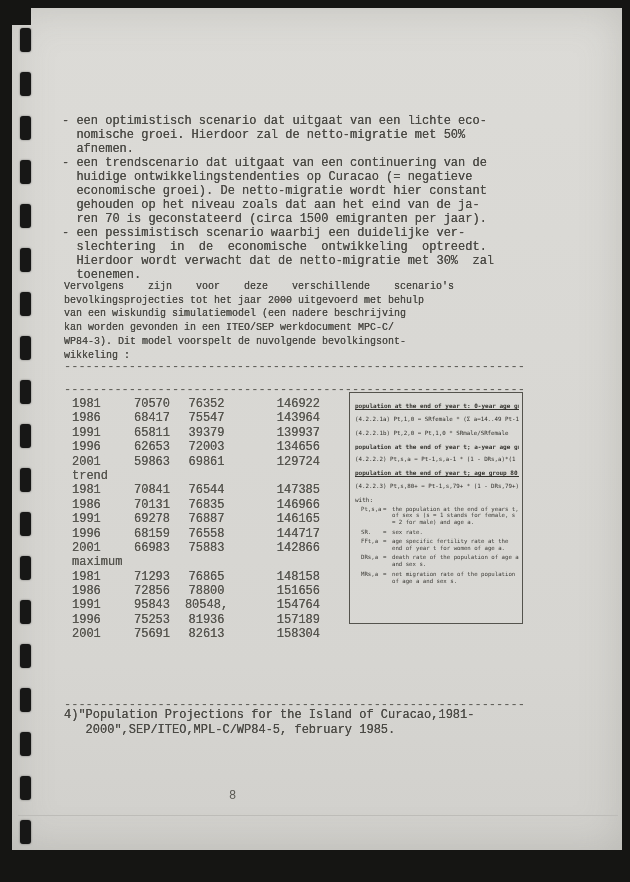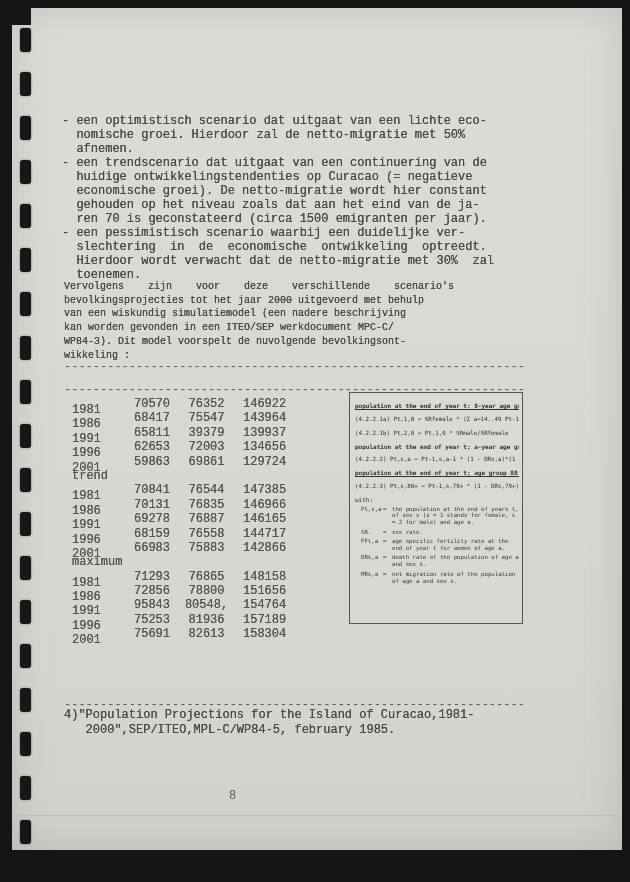--- a/index.html
+++ b/index.html
@@ -22,24 +22,24 @@
   .sep{position:absolute;white-space:pre;overflow:hidden;font-size:12px;color:#5a5953;height:13px;}
   .sep1{left:52px;top:352px;width:462px;}
   .sep2{left:52px;top:375px;width:462px;}
   .sep3{left:52px;top:690px;width:472px;}
   .thead{position:absolute;left:0;top:361px;width:100%;height:14px;font-size:12px;color:#55544e;text-shadow:0 0 0.5px #55544e;}
   .thead .h{position:absolute;white-space:pre;}
   .h-m{left:141px;} .h-v{left:191px;} .h-t{left:263px;}
   .ptable{position:absolute;left:60px;top:389px;font-size:12px;line-height:14.4px;color:#56554f;text-shadow:0 0 0.5px #56554f;}
   .t-row{display:flex;height:14.4px;white-space:pre;}
   .t-sec{width:250px;}
-  .t-year{width:62px;margin-top:6px;}
+  .t-year{width:62px;}
   .t-m{width:36px;text-align:right;}
   .t-v{width:73px;text-align:center;}
-  .t-t{width:77px;text-align:left;}
+  .t-t{width:77px;text-align:right;}
   .fbox{
     position:absolute;left:337px;top:384px;width:174px;min-height:232px;
     box-sizing:border-box;border:1px solid #54534d;
     padding:4px 3px 5px 5px;
     font-family:"DejaVu Sans Mono",monospace;
     background:rgba(255,255,255,0.05);
   }
   .f-heading{font-size:6px;line-height:7.5px;color:#33322d;font-weight:bold;text-decoration:underline;white-space:nowrap;overflow:hidden;margin:5px 0 2px;}
   .f-formula{font-size:5.8px;line-height:8px;color:#2f2e29;white-space:nowrap;overflow:hidden;margin:5px 0 6px;}
   .f-text{font-size:6px;line-height:7px;color:#33322d;margin:4px 0 3px;}

